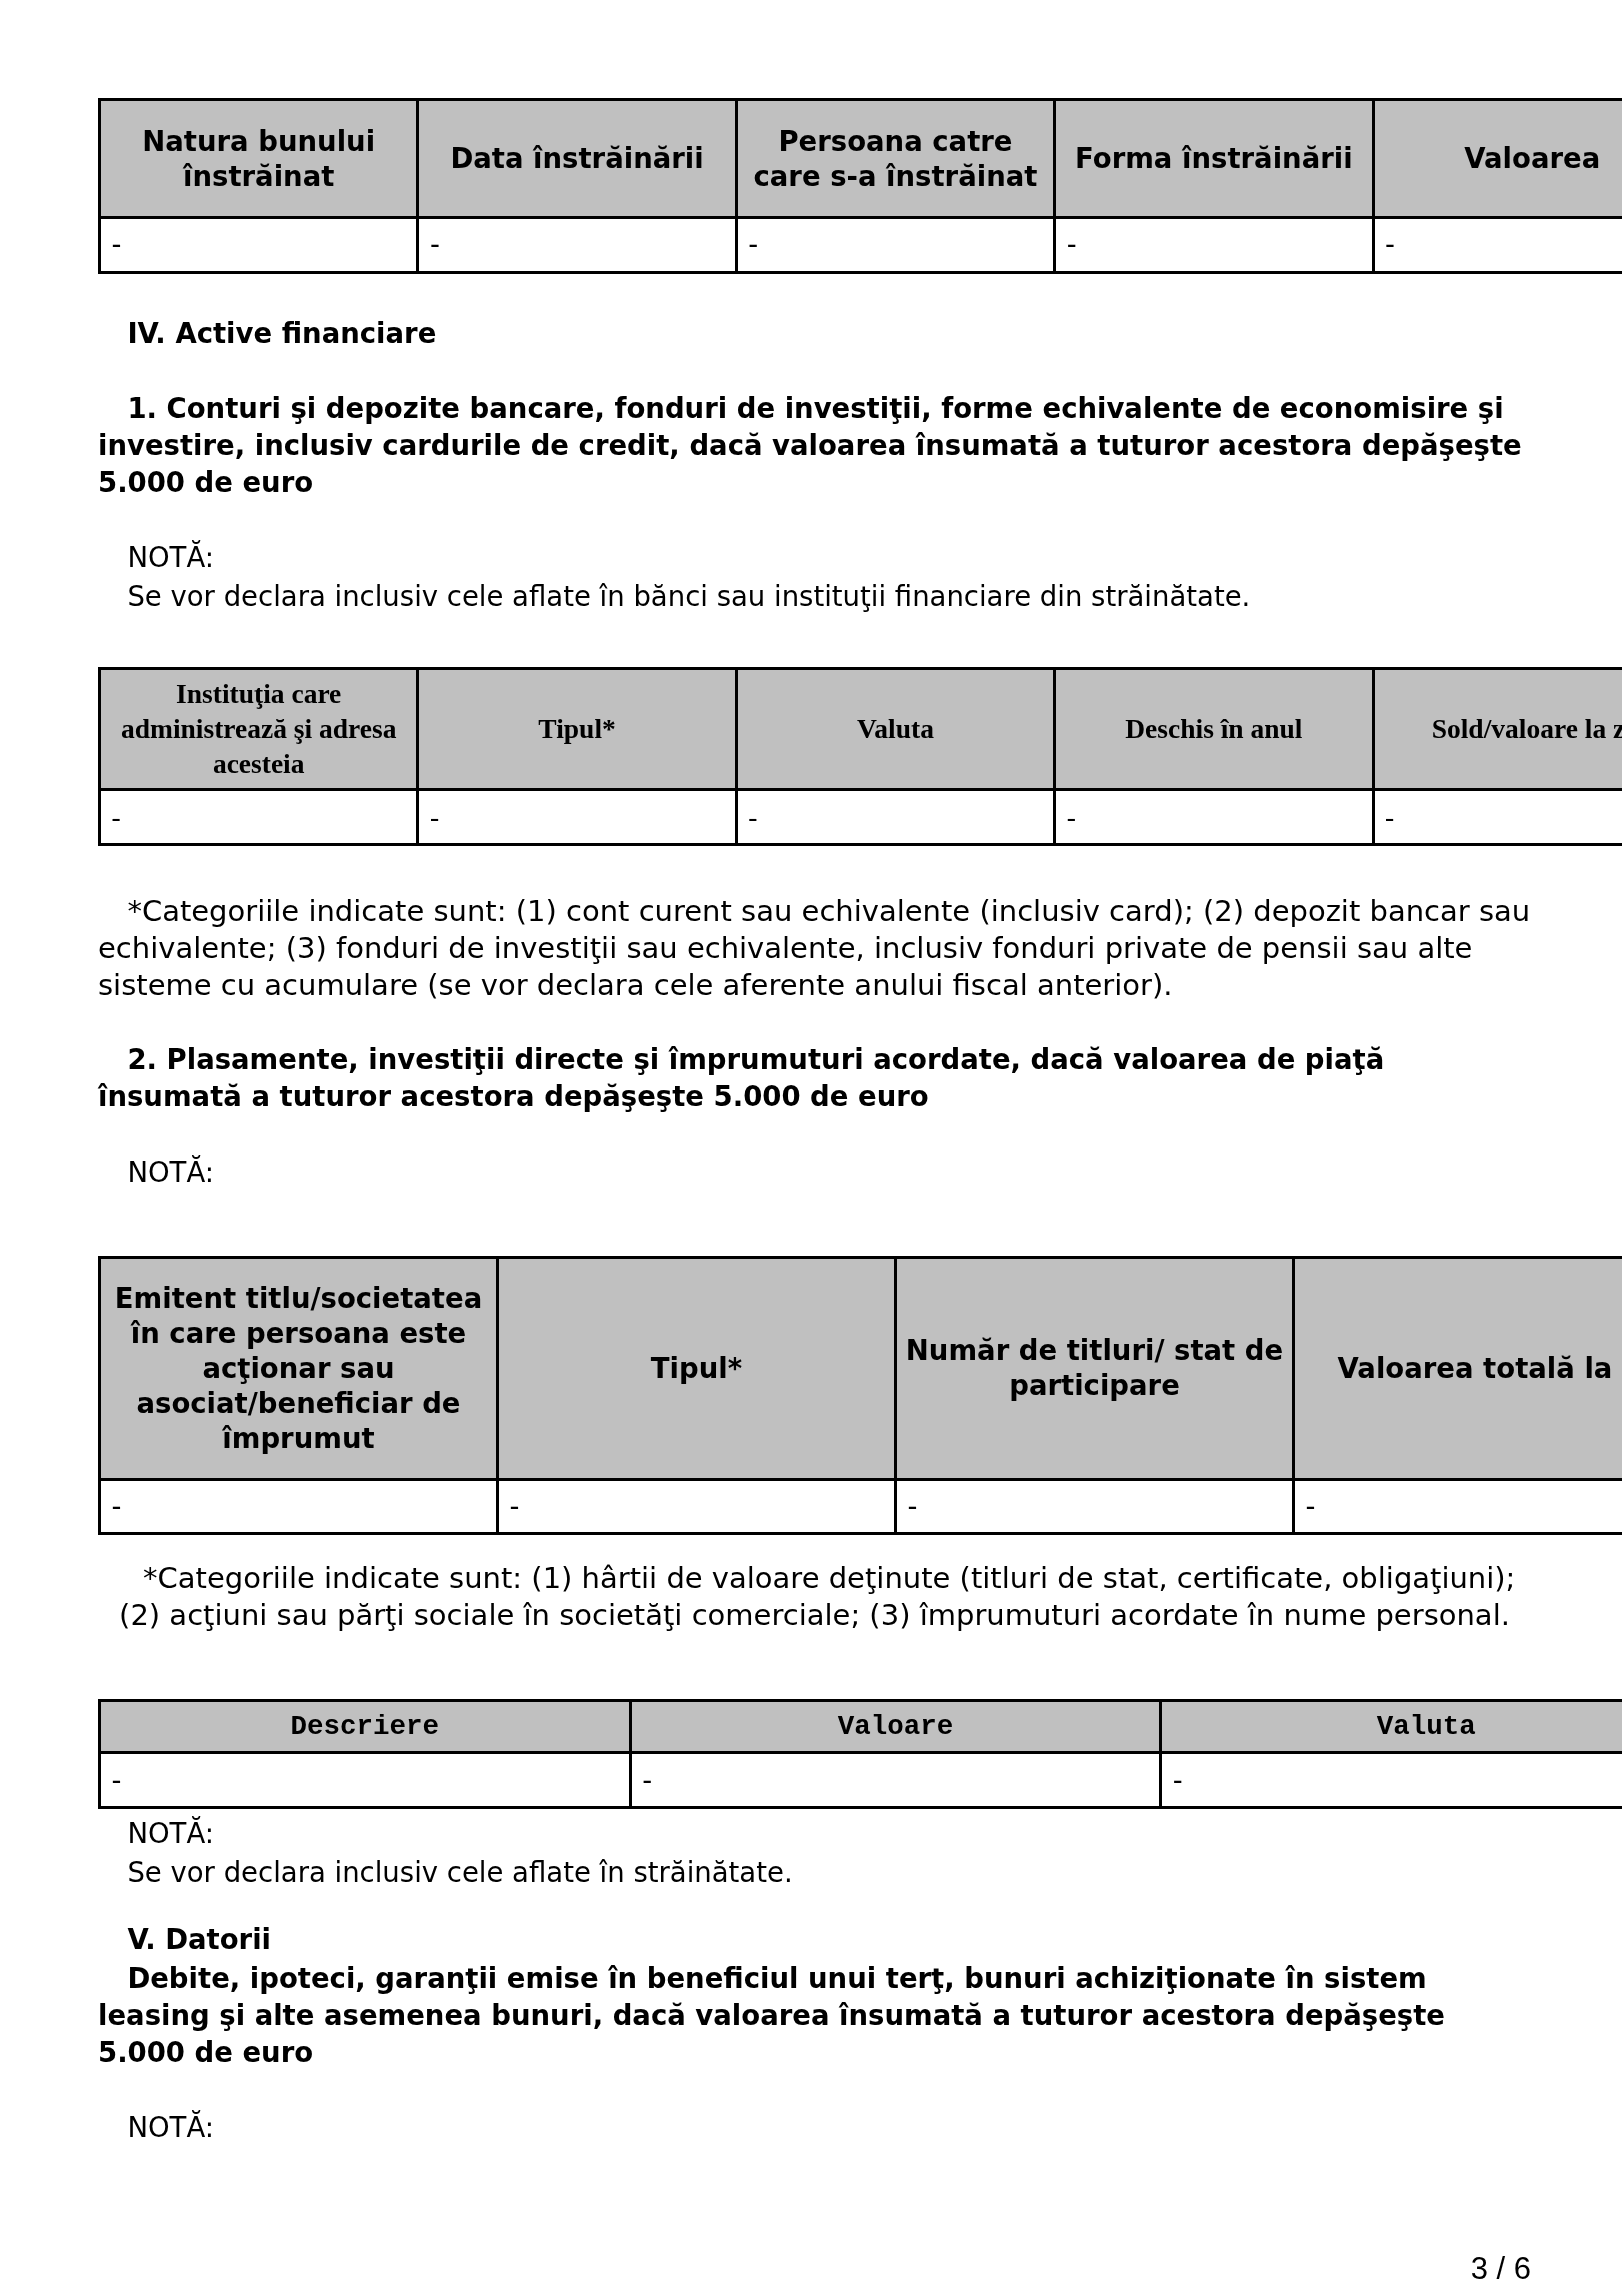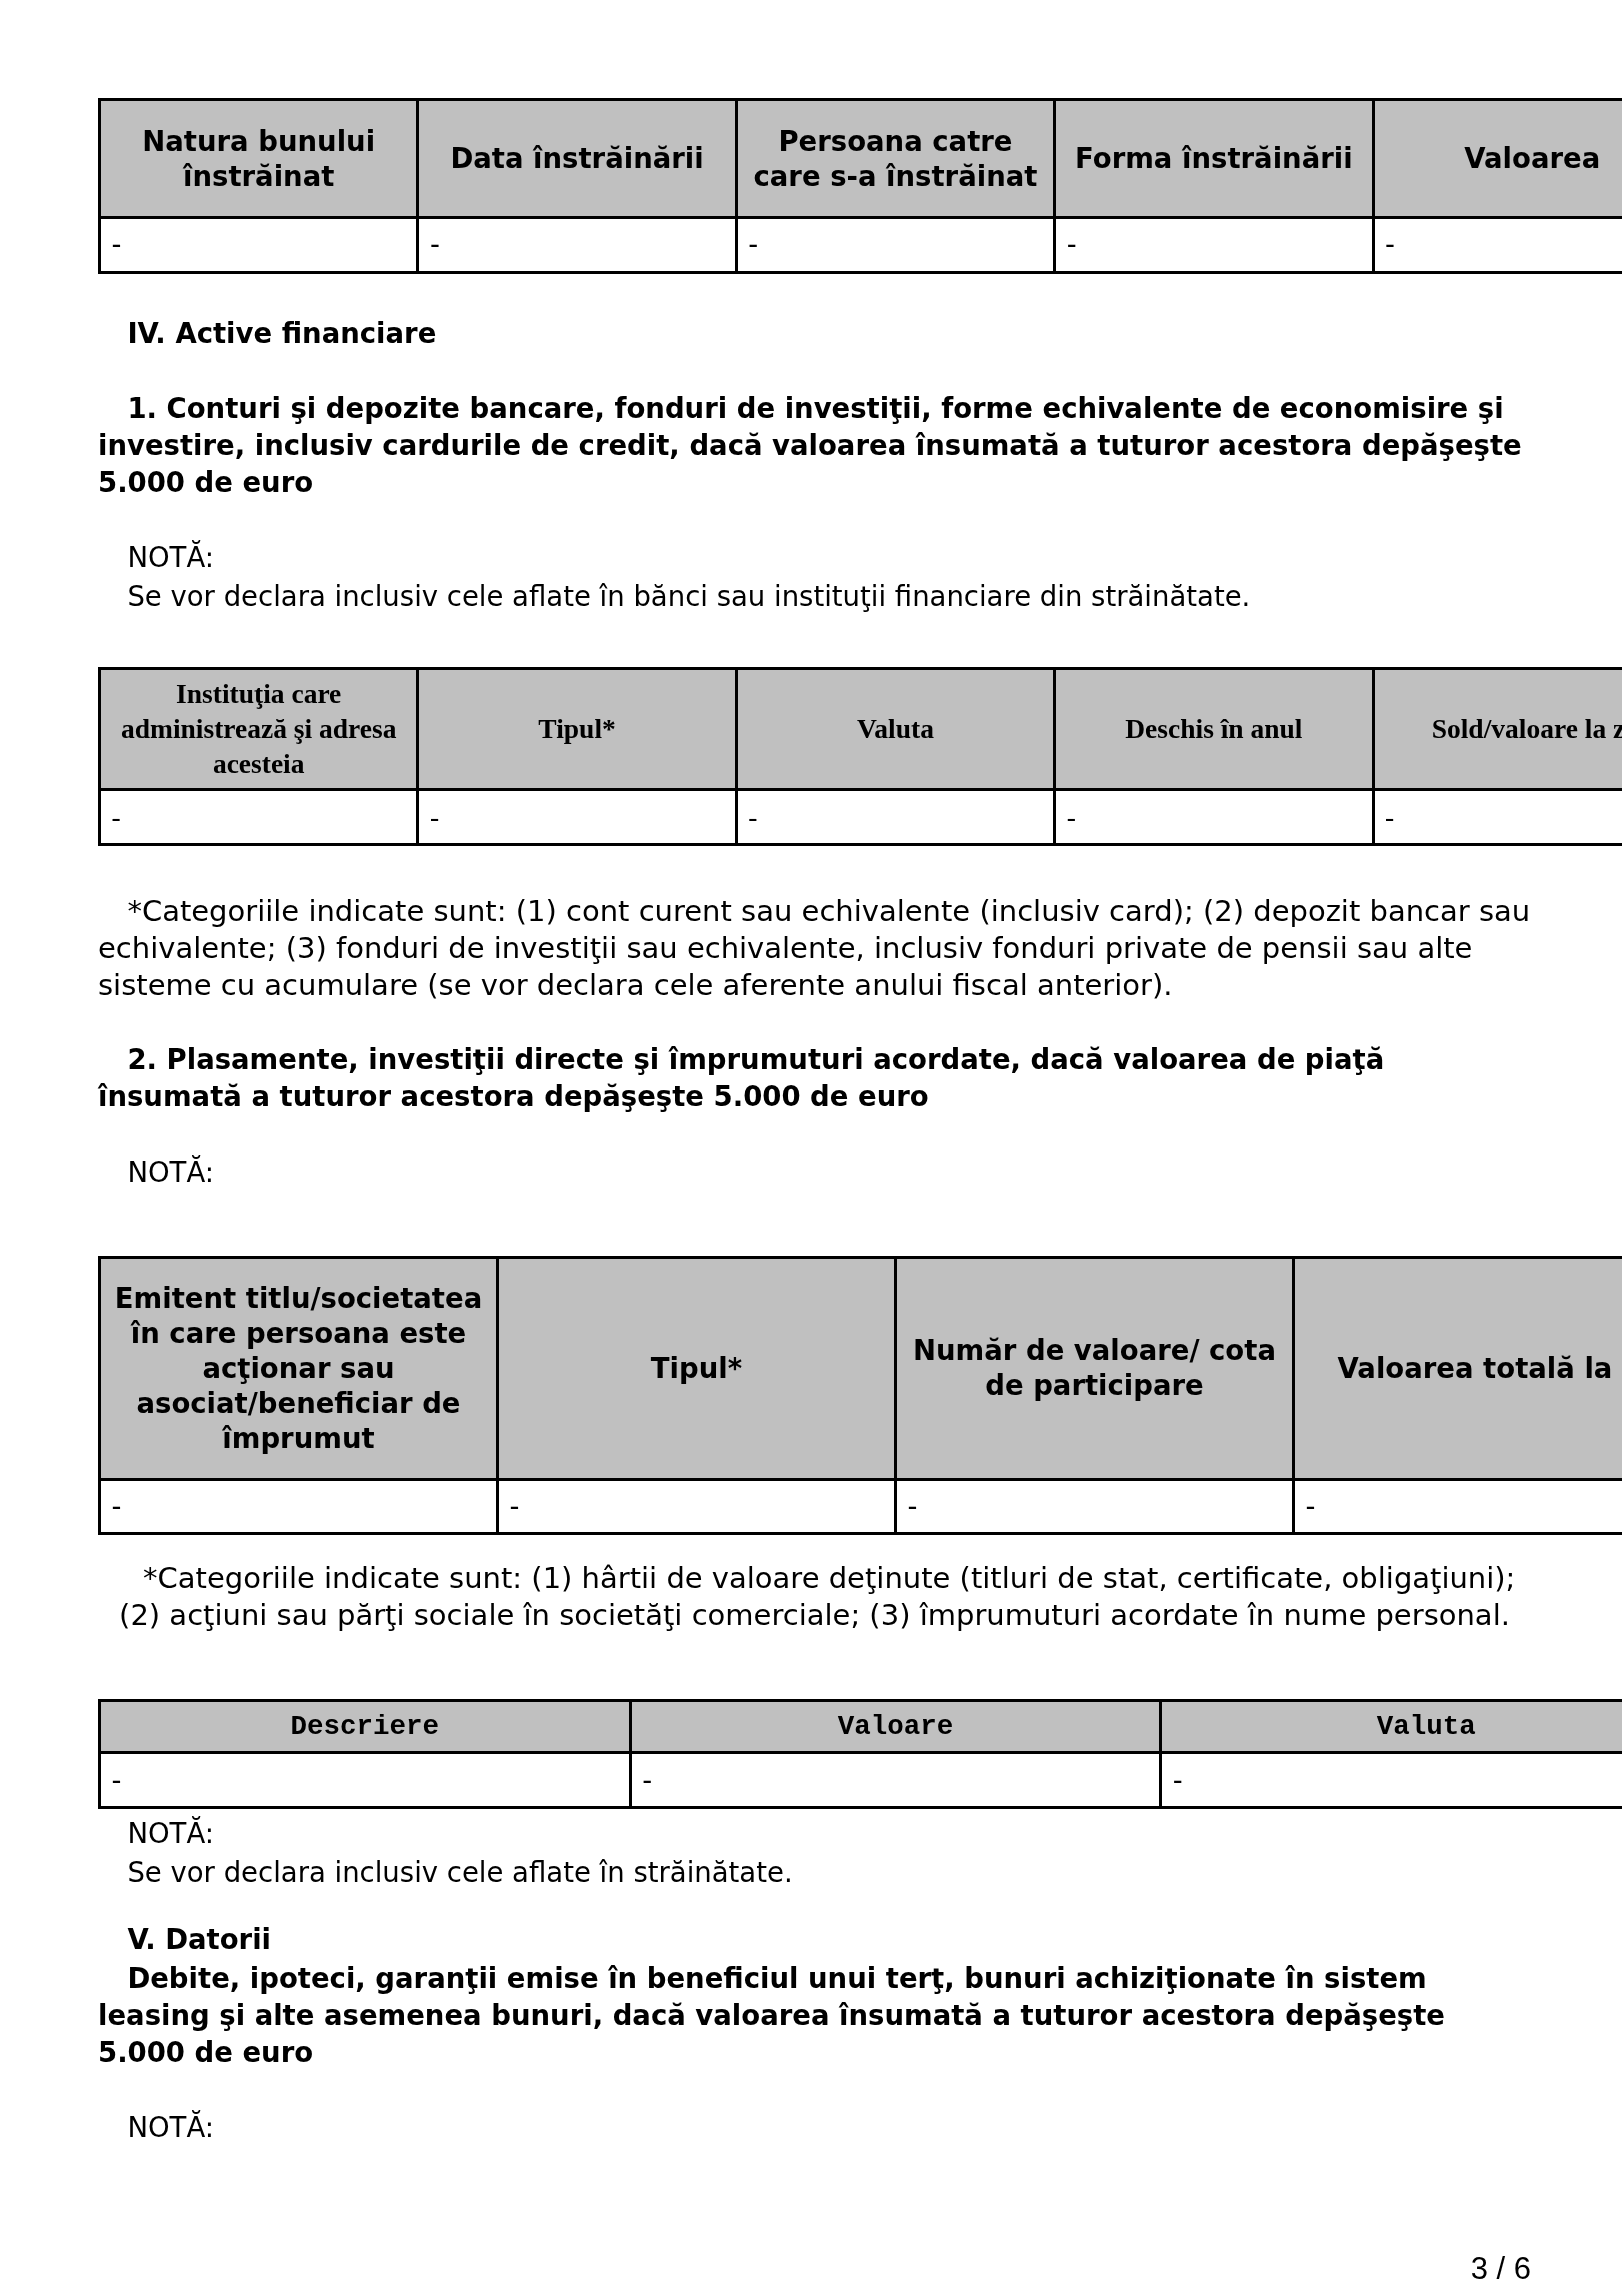--- a/index.html
+++ b/index.html
@@ -136,21 +136,21 @@
 
   <p class="h-para" style="margin-top:37px;">2. Plasamente, investiţii directe şi împrumuturi acordate, dacă valoarea de piaţă însumată a tuturor acestora depăşeşte 5.000 de euro</p>
 
   <p class="note-label" style="margin-top:38px;">NOTĂ:</p>
 
   <table class="doc" style="margin-top:64px;">
     <thead>
       <tr style="height:222px;">
         <th>Emitent titlu/societatea în care persoana este acţionar sau asociat/beneficiar de împrumut</th>
         <th>Tipul*</th>
-        <th>Număr de valoare/ cota de participare</th>
+        <th>Număr de titluri/ stat de participare</th>
         <th>Valoarea totală la zi</th>
       </tr>
     </thead>
     <tbody>
       <tr>
         <td>-</td>
         <td>-</td>
         <td>-</td>
         <td>-</td>
       </tr>

